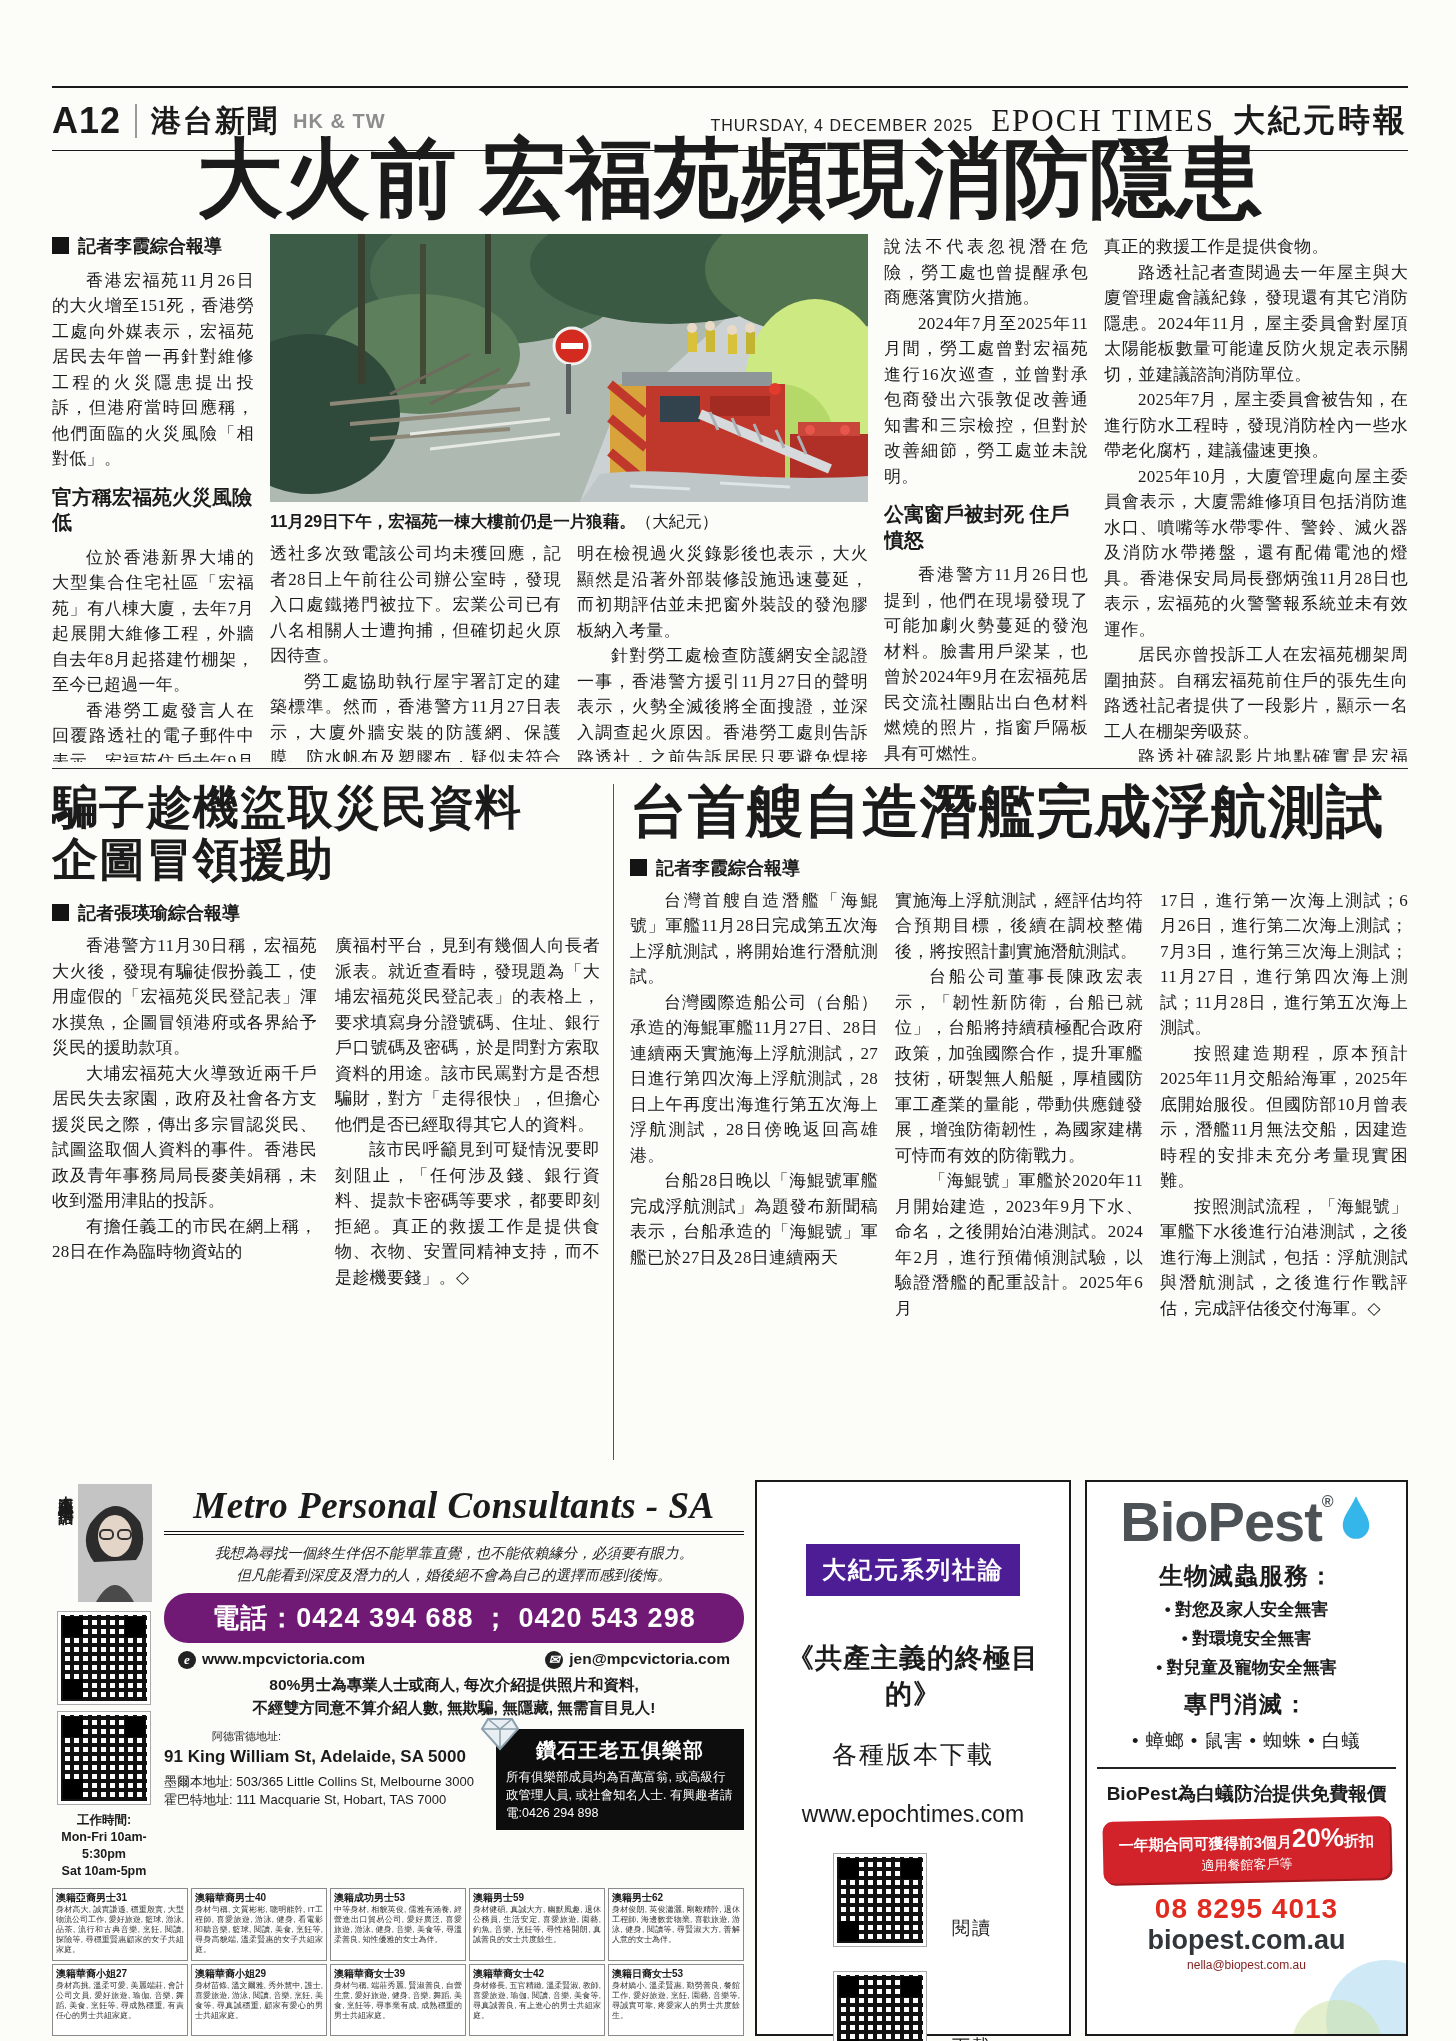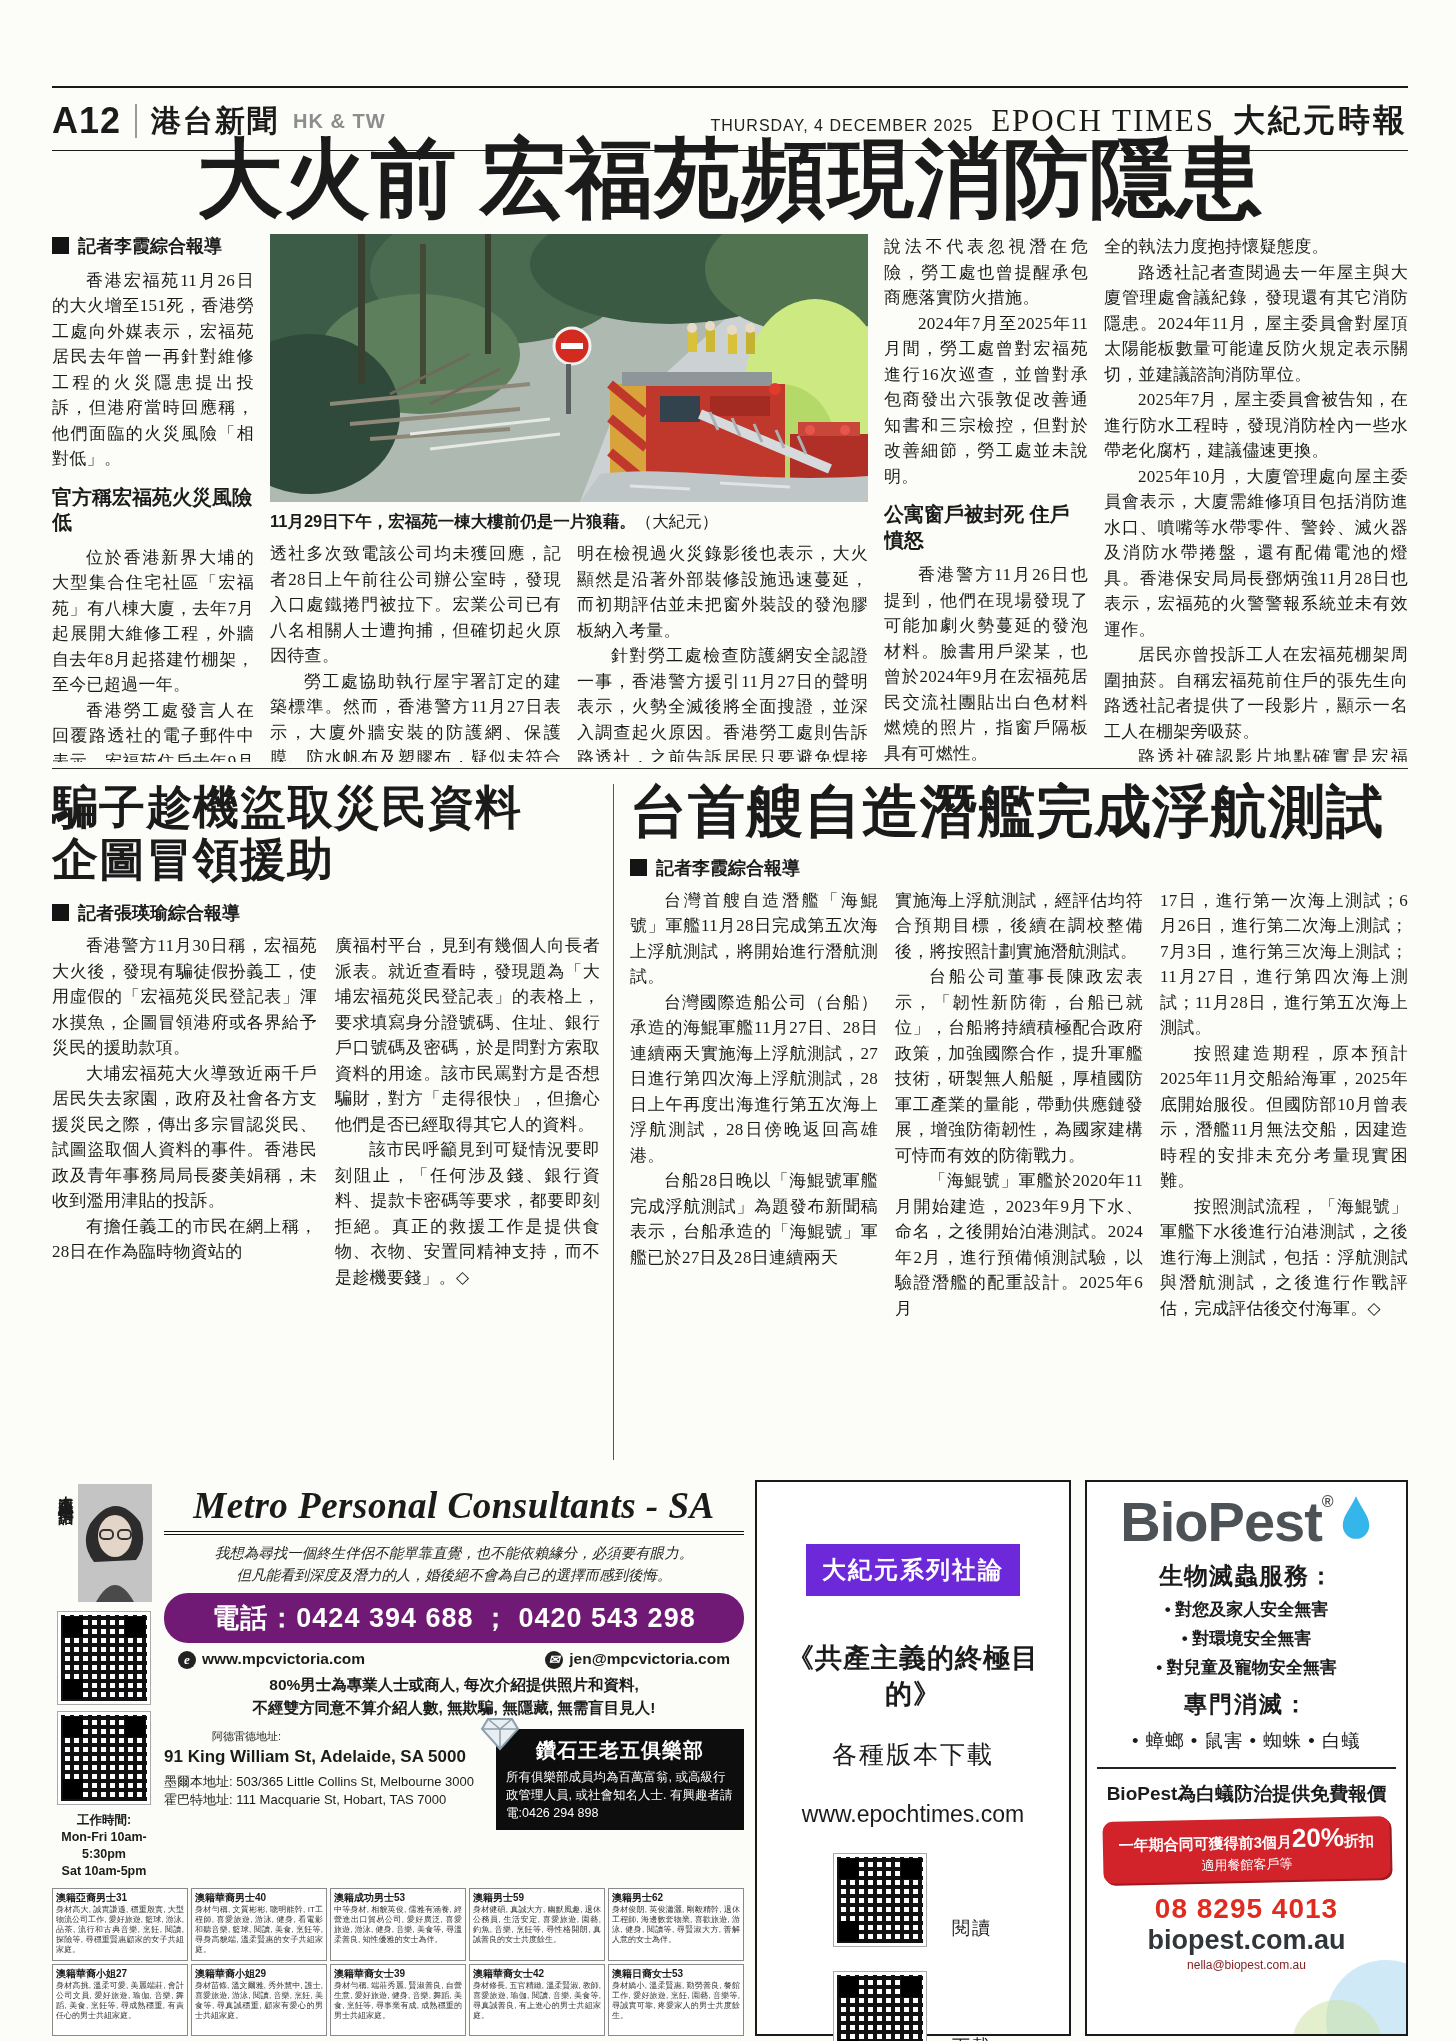--- a/index.html
+++ b/index.html
@@ -92,21 +92,21 @@
   
   .cls { position:absolute; left:0; top:408px; width:692px; height:148px; display:grid;
          grid-template-columns:repeat(5,1fr); grid-auto-rows:1fr; gap:3px; font-family:"Liberation Sans",sans-serif; }
   .cls-box { border:1px solid #8a8a8a; padding:2px 3px; overflow:hidden; background:#fff; }
   .cls-h { font-weight:bold; font-size:10px; white-space:nowrap; }
   .cls-b { font-size:8px; line-height:1.25; color:#333; text-align:justify; }
 
   
   .edit { position:absolute; left:703px; top:0; width:316px; height:556px; border:2px solid #1a1a1a; background:#fff;
           text-align:center; font-family:"Liberation Sans",sans-serif; padding:16px 12px; }
-  .edit-series { display:inline-block; background:#6d28d9; color:#fff; font-size:24px; font-weight:bold; letter-spacing:2px;
+  .edit-series { display:inline-block; background:#4c1d95; color:#fff; font-size:24px; font-weight:bold; letter-spacing:2px;
                  padding:10px 16px; margin-top:46px; }
   .edit-book { font-size:27px; font-weight:bold; margin-top:44px; letter-spacing:1px; }
   .edit-sub { font-size:25px; margin-top:26px; letter-spacing:2px; }
   .edit-url { font-size:23px; margin-top:30px; font-family:"Liberation Sans",sans-serif; }
   .edit-qr-row { display:flex; align-items:flex-end; justify-content:center; gap:26px; margin-top:26px; }
   .edit-qr-row .qr { margin-top:0; }
   .edit-lab { font-size:18px; letter-spacing:2px; padding-bottom:6px; }
 
   
   .bio { position:absolute; left:1033px; top:0; width:323px; height:556px; border:2px solid #1a1a1a; background:#fff;
@@ -235,21 +235,21 @@
       </div>
     </div>
 
     <div class="acol a1c4">
         <p class="para noind">說法不代表忽視潛在危險，勞工處也曾提醒承包商應落實防火措施。</p>
         <p class="para">2024年7月至2025年11月間，勞工處曾對宏福苑進行16次巡查，並曾對承包商發出六張敦促改善通知書和三宗檢控，但對於改善細節，勞工處並未說明。</p>
         <div class="subhead">公寓窗戶被封死 住戶憤怒</div>
         <p class="para">香港警方11月26日也提到，他們在現場發現了可能加劇火勢蔓延的發泡材料。臉書用戶梁某，也曾於2024年9月在宏福苑居民交流社團貼出白色材料燃燒的照片，指窗戶隔板具有可燃性。</p>
       </div>
     <div class="acol a1c5">
-        <p class="para noind">全的執法力度抱持懷疑態度。</p>
+        <p class="para noind">真正的救援工作是提供食物。</p>
         <p class="para">路透社記者查閱過去一年屋主與大廈管理處會議紀錄，發現還有其它消防隱患。2024年11月，屋主委員會對屋頂太陽能板數量可能違反防火規定表示關切，並建議諮詢消防單位。</p>
         <p class="para">2025年7月，屋主委員會被告知，在進行防水工程時，發現消防栓內一些水帶老化腐朽，建議儘速更換。</p>
         <p class="para">2025年10月，大廈管理處向屋主委員會表示，大廈需維修項目包括消防進水口、噴嘴等水帶零件、警鈴、滅火器及消防水帶捲盤，還有配備電池的燈具。香港保安局局長鄧炳強11月28日也表示，宏福苑的火警警報系統並未有效運作。</p>
         <p class="para">居民亦曾投訴工人在宏福苑棚架周圍抽菸。自稱宏福苑前住戶的張先生向路透社記者提供了一段影片，顯示一名工人在棚架旁吸菸。</p>
         <p class="para">路透社確認影片地點確實是宏福苑，但日期無法查證。◇</p>
       </div>
   </div>
 
   <div class="rule2"></div>
   <div class="vsep"></div>

